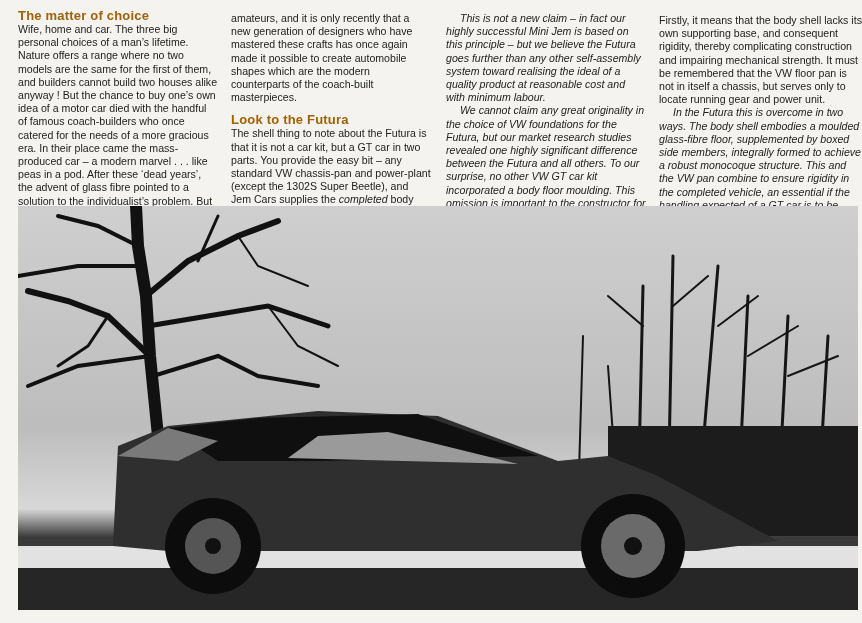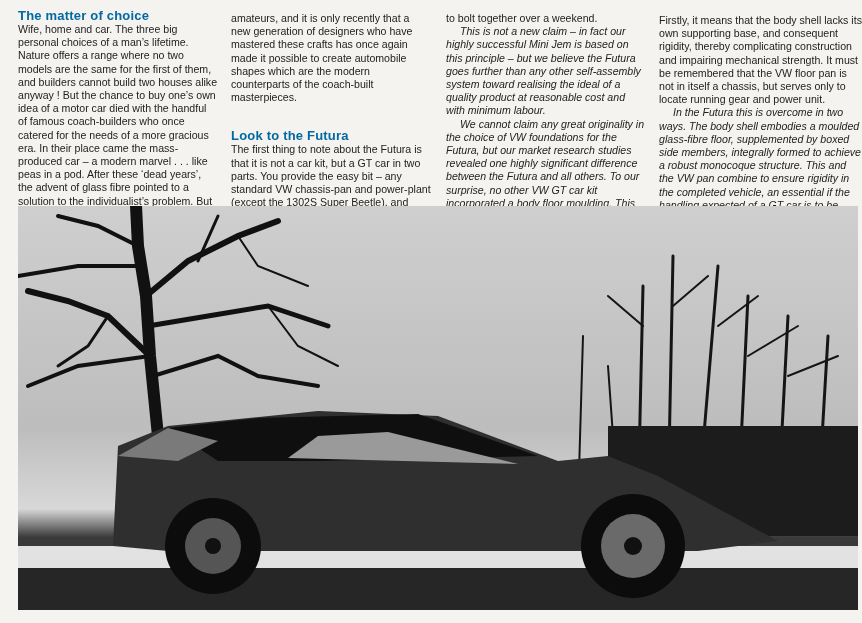--- a/index.html
+++ b/index.html
@@ -19,47 +19,46 @@
     color: #222;
   }
   .col p { margin: 0; }
   .col p.indent { text-indent: 14px; font-style: italic; }
   .c1 { left: 18px; width: 200px; }
   .c2 { left: 231px; width: 200px; top: 12px; }
   .c3 { left: 446px; width: 200px; top: 12px; }
   .c4 { left: 659px; width: 203px; top: 14px; }
   h2 {
     margin: 0; font-weight: bold; font-size: 13px; line-height: 15px;
-    letter-spacing: 0.2px; color: #0369a1;
+    letter-spacing: 0.2px; color: #a16207;
   }
-  .c2 h2 { margin-top: 24px; }
+  .c2 h2 { margin-top: 8px; }
   em { font-style: italic; }
 
   .photo {
     position: absolute; left: 18px; top: 206px; width: 840px; height: 404px;
     background: linear-gradient(#cfcfcf 0%, #bdbdbd 55%, #d8d8d8 75%, #3a3a3a 82%, #2a2a2a 100%);
     overflow: hidden;
   }
   .photo svg { position: absolute; left: 0; top: 0; }
 </style>
 </head>
 <body>
 
 <div class="columns">
   <div class="col c1">
     <h2>The matter of choice</h2>
     <p>Wife, home and car. The three big personal choices of a man’s lifetime. Nature offers a range where no two models are the same for the first of them, and builders cannot build two houses alike anyway ! But the chance to buy one’s own idea of a motor car died with the handful of famous coach-builders who once catered for the needs of a more gracious era. In their place came the mass-produced car – a modern marvel . . . like peas in a pod. After these ‘dead years’, the advent of glass fibre pointed to a solution to the individualist’s problem. But this and the other new materials are not for</p>
   </div>
   <div class="col c2">
     <p>amateurs, and it is only recently that a new generation of designers who have mastered these crafts has once again made it possible to create automobile shapes which are the modern counterparts of the coach-built masterpieces.</p>
     <h2>Look to the Futura</h2>
-    <p><span>The first thing to note about the Futura is that it is not a car kit, but a GT car in two parts. You provide the easy bit – any standard VW chassis-pan and power-plant (except the 1302S Super Beetle), and Jem Cars supplies the </span><em>completed</em><span> body and a set of more appropriate wheels and tyres for you</span></p>
+    <p><span>The shell thing to note about the Futura is that it is not a car kit, but a GT car in two parts. You provide the easy bit – any standard VW chassis-pan and power-plant (except the 1302S Super Beetle), and Jem Cars supplies the </span><em>completed</em><span> body and a set of more appropriate wheels and tyres for you</span></p>
   </div>
   <div class="col c3">
-    <p>to bolt together over a weekend.</p>
     <p class="indent">This is not a new claim – in fact our highly successful Mini Jem is based on this principle – but we believe the Futura goes further than any other self-assembly system toward realising the ideal of a quality product at reasonable cost and with minimum labour.</p>
     <p class="indent">We cannot claim any great originality in the choice of VW foundations for the Futura, but our market research studies revealed one highly significant difference between the Futura and all others. To our surprise, no other VW GT car kit incorporated a body floor moulding. This omission is important to the constructor for two vital reasons.</p>
   </div>
   <div class="col c4">
     <p>Firstly, it means that the body shell lacks its own supporting base, and consequent rigidity, thereby complicating construction and impairing mechanical strength. It must be remembered that the VW floor pan is not in itself a chassis, but serves only to locate running gear and power unit.</p>
     <p class="indent">In the Futura this is overcome in two ways. The body shell embodies a moulded glass-fibre floor, supplemented by boxed side members, integrally formed to achieve a robust monocoque structure. This and the VW pan combine to ensure rigidity in the completed vehicle, an essential if the handling expected of a GT car is to be attained</p>
   </div>
 </div>
 
 <div class="photo">

